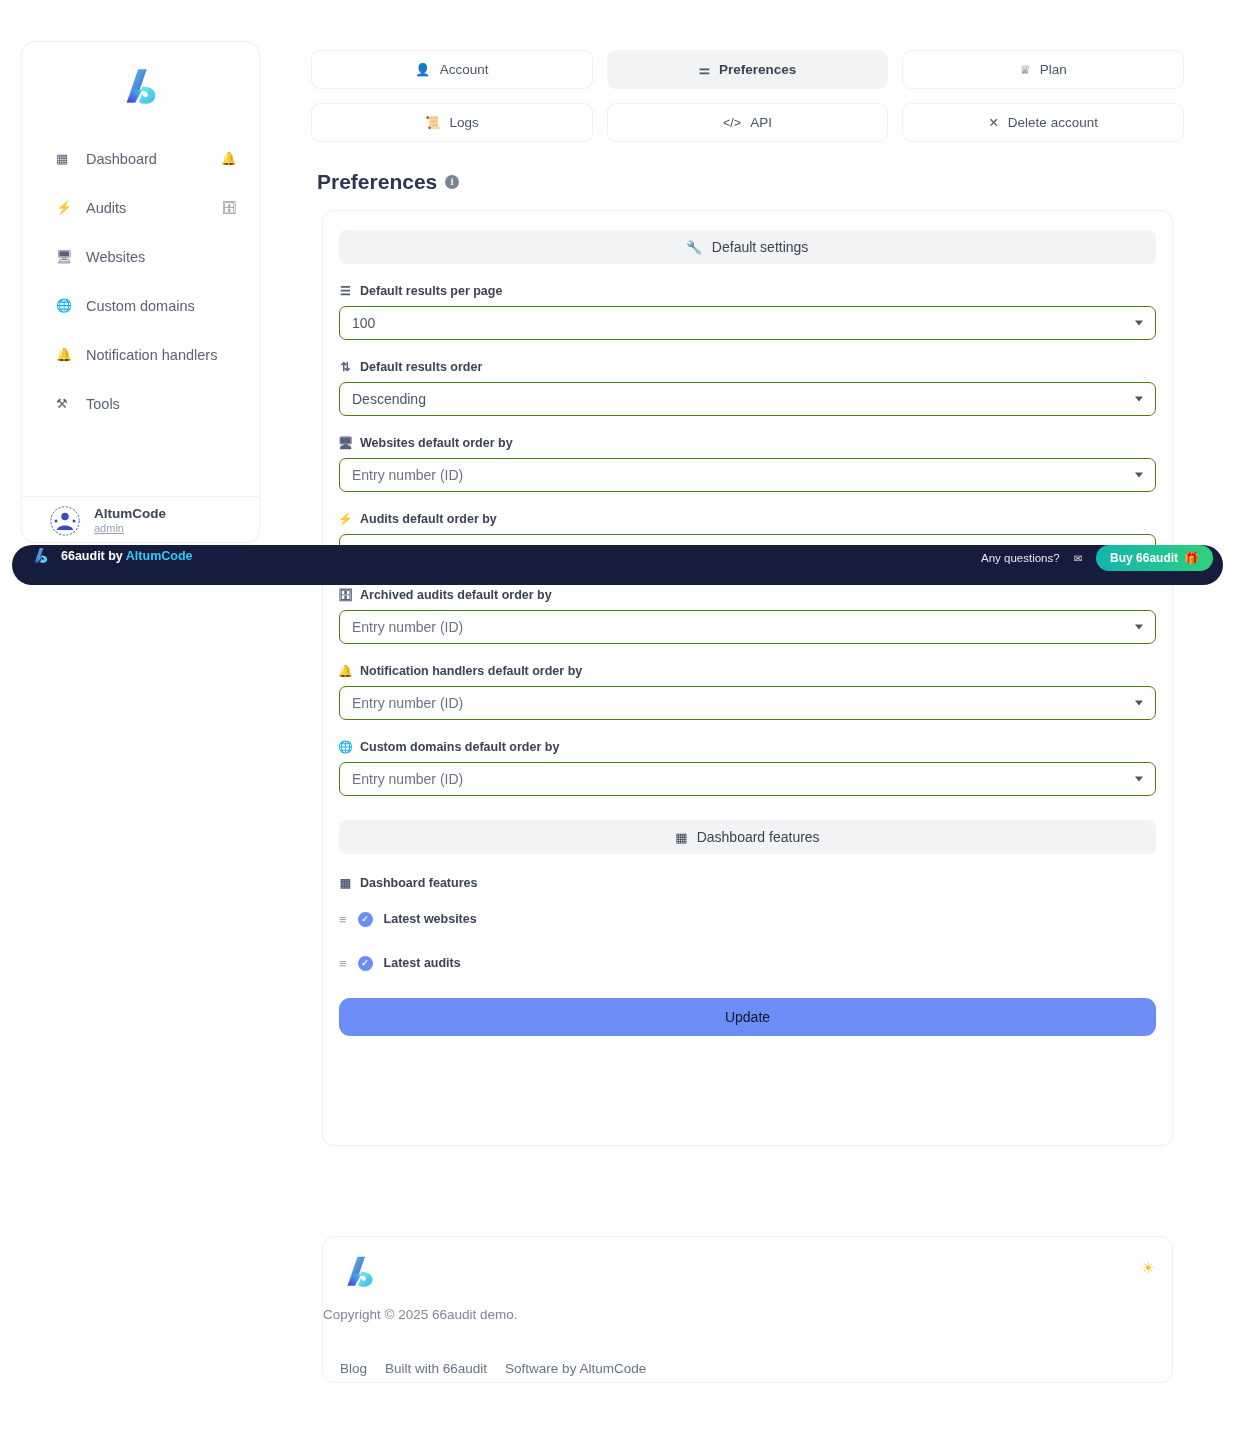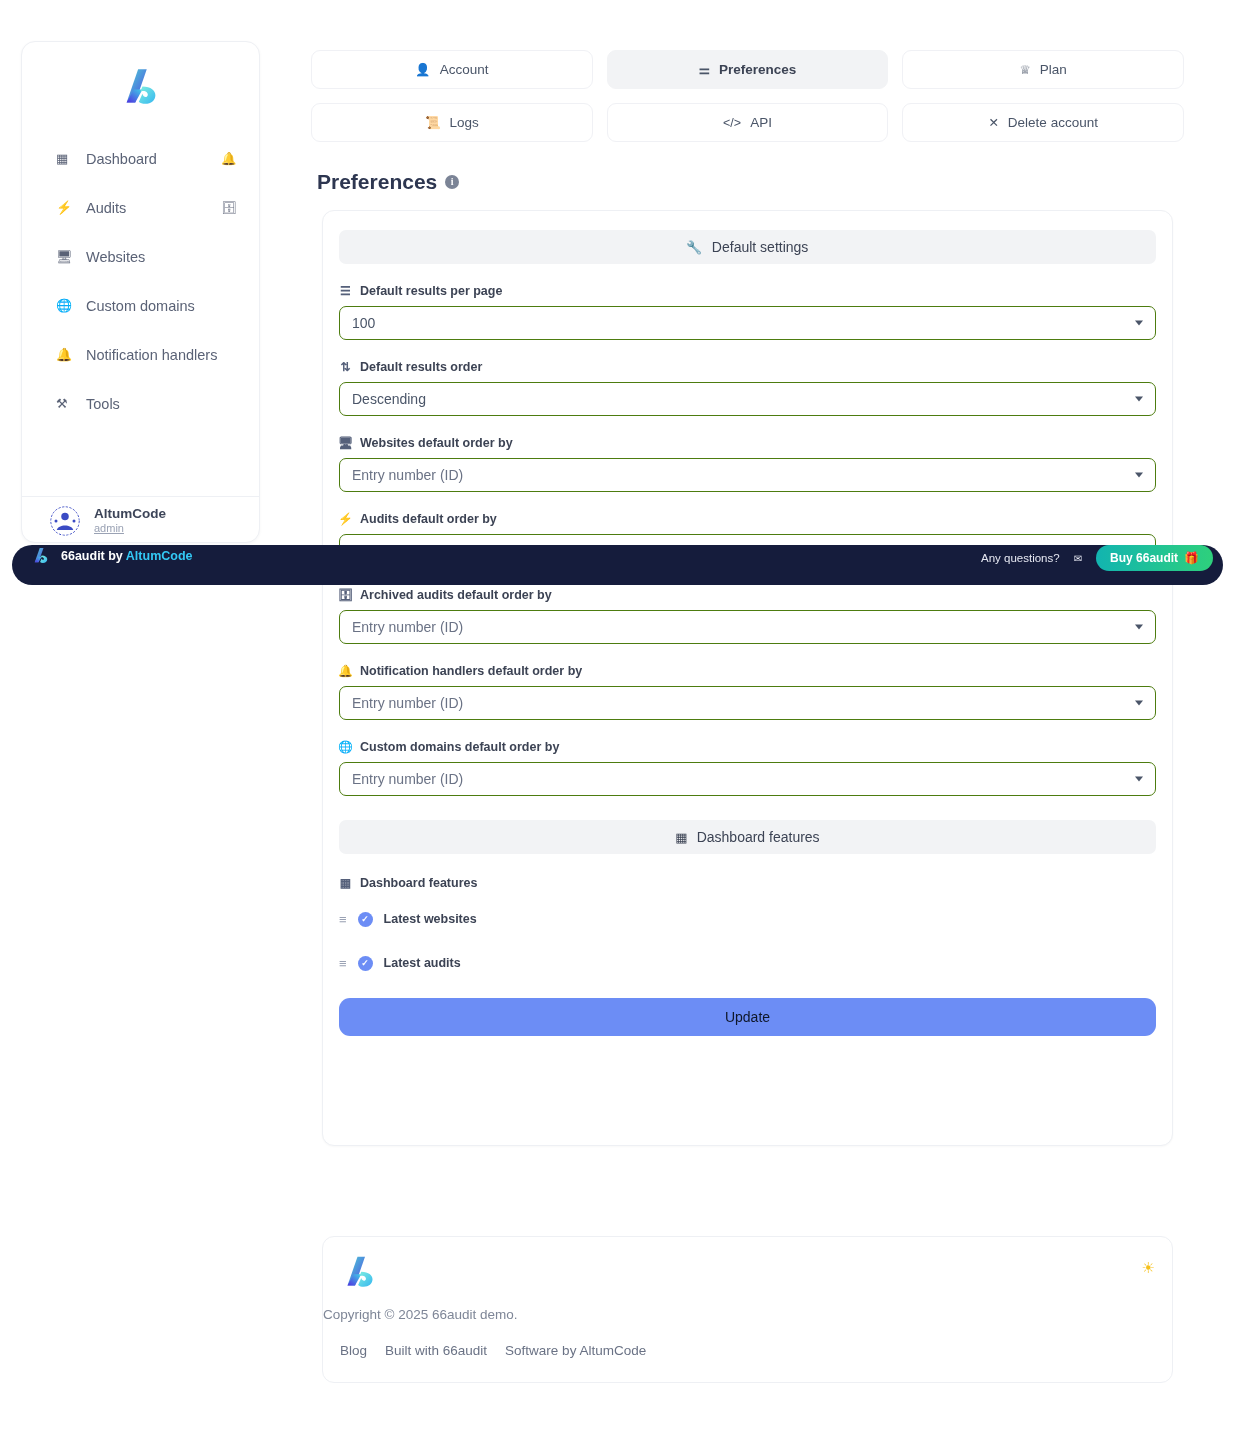--- a/index.html
+++ b/index.html
@@ -137,21 +137,21 @@
   
   .footer {
     position:absolute; left:322px; top:1236px;
     width:851px; height:147px;
     background:#fff;border:1px solid #eef0f4;border-radius:12px;
   }
   .footer-logo { position:absolute; left:17px; top:14px; }
   .sun-ico { position:absolute; right:17px; top:22px; font-size:15px; color:#f5c01c; cursor:pointer;}
   .copyright { position:absolute; left:0; top:70px; font-size:13.5px; color:#7e8697; }
   .footer-links { position:absolute; left:17px; top:106px; display:flex; gap:18px; font-size:13.5px; color:#6a7285;}
-  .footer-links span { cursor:pointer; }
+  .footer-links span { cursor:pointer;margin-top:18px; }
 
   
   .banner {
     position:absolute; left:12px; top:545px;
     width: 1211px; height: 40px;
     background:#151c3c; border-radius:20px;
     display:flex;align-items:flex-start; padding: 0 10px 0 19px;
     z-index: 50;
   }
   .banner-left { display:flex; align-items:center; gap:10px; }

